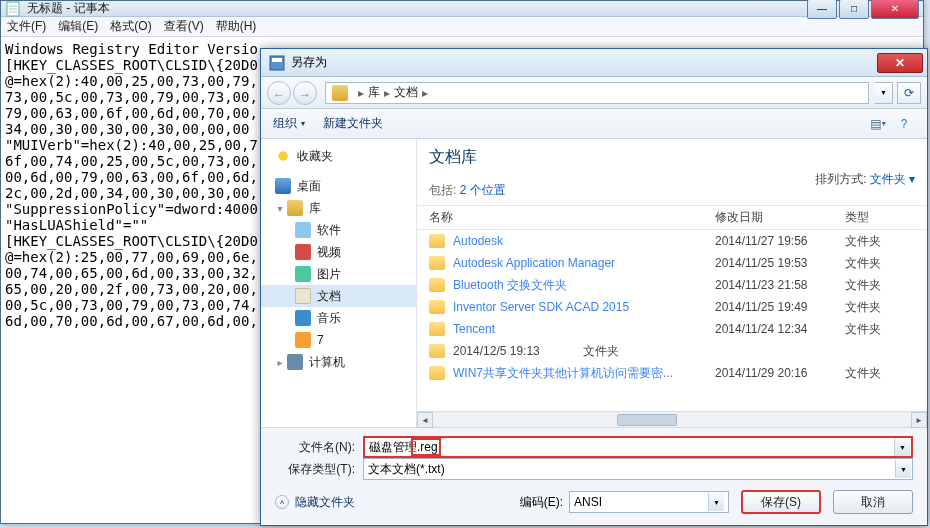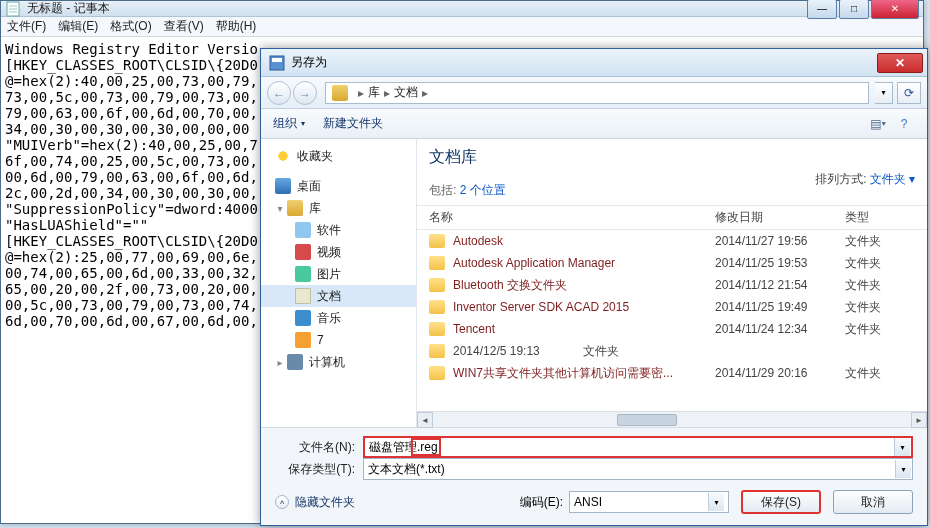--- a/index.html
+++ b/index.html
@@ -56,21 +56,21 @@
 .libhead .sub a{color:#0b57c9;text-decoration:none}
 .libhead-right{float:right;color:#444;font-size:11px;margin-top:-28px}
 .libhead-right a{color:#0b57c9;text-decoration:none}
 .cols{display:flex;height:24px;align-items:center;border-bottom:1px solid #e4e9ee;padding:0 12px}
 .cols .c1{flex:1;color:#444}
 .cols .c2{width:130px;color:#444}
 .cols .c3{width:70px;color:#444}
 .rows{flex:1;overflow:hidden}
 .row{display:flex;align-items:center;height:22px;padding:0 12px}
 .row .fic{width:16px;height:14px;background:linear-gradient(#ffe18a,#f4c24a);border-radius:2px;margin-right:8px}
-.row .n{flex:1;color:#7f1d1d;white-space:nowrap;overflow:hidden;text-overflow:ellipsis}
+.row .n{flex:1;color:#3b82f6;white-space:nowrap;overflow:hidden;text-overflow:ellipsis}
 .row .d{width:130px;color:#444}
 .row .ty{width:70px;color:#444}
 .hscroll{height:16px;background:#eef2f6;border-top:1px solid #d8dee4;position:relative}
 .hscroll-thumb{position:absolute;left:200px;width:60px;top:2px;height:12px;background:#c8d4e0;border:1px solid #a8b8c8;border-radius:2px}
 .hscroll-btn{position:absolute;top:0;width:16px;height:16px;background:#e8eef4;border:1px solid #c0ccda;display:flex;align-items:center;justify-content:center;font-size:8px;color:#555}
 .bottom{padding:8px 14px 10px;background:#f2f6fa;border-top:1px solid #d4dde6}
 .brow{display:flex;align-items:center;}
 .brow label{width:80px;text-align:right;margin-right:8px;color:#222}
 .combo{flex:1;height:22px;border:1px solid #9fb6cc;background:#fff;display:flex;align-items:center;padding:0 4px;position:relative}
 .combo.hl{border:2px solid #d33}
@@ -246,21 +246,21 @@
           </div>
           <div class="row">
             <span class="fic"></span>
             <span class="n">Autodesk Application Manager</span>
             <span class="d">2014/11/25 19:53</span>
             <span class="ty">文件夹</span>
           </div>
           <div class="row">
             <span class="fic"></span>
             <span class="n">Bluetooth 交换文件夹</span>
-            <span class="d">2014/11/12 21:54</span>
+            <span class="d">2014/11/23 21:58</span>
             <span class="ty">文件夹</span>
           </div>
           <div class="row">
             <span class="fic"></span>
             <span class="n">Inventor Server SDK ACAD 2015</span>
             <span class="d">2014/11/25 19:49</span>
             <span class="ty">文件夹</span>
           </div>
           <div class="row">
             <span class="fic"></span>

